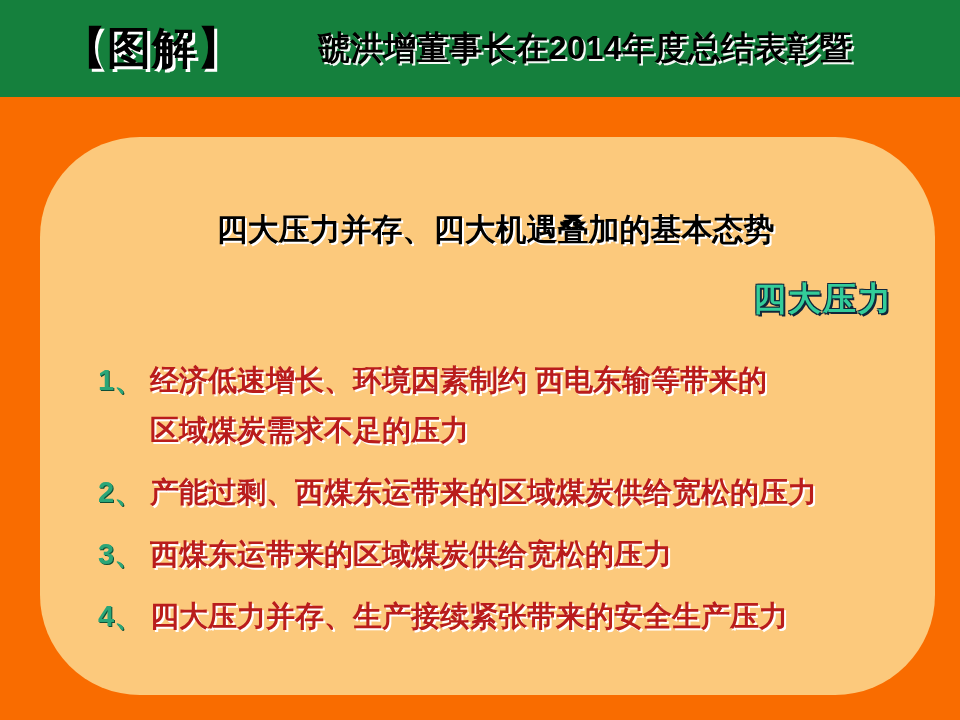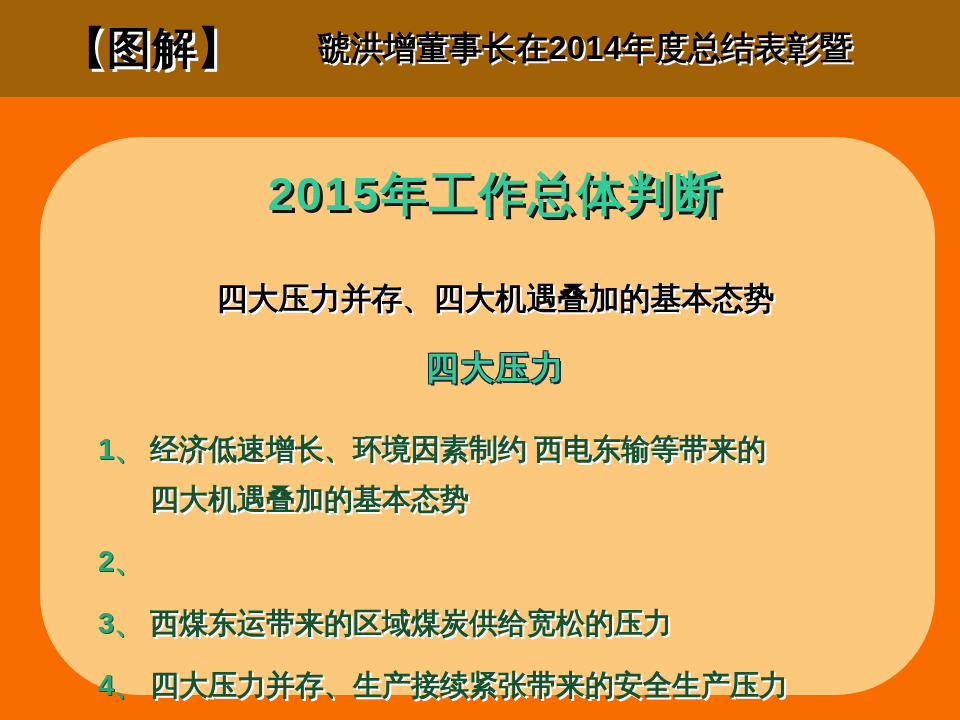--- a/index.html
+++ b/index.html
@@ -6,21 +6,21 @@
   html, body { width: 960px; height: 720px; overflow: hidden; }
   body {
     font-family: "Liberation Sans", "DejaVu Sans", sans-serif;
     font-weight: bold;
     background: #f96c00;
   }
 
   
   .banner {
     height: 97px;
-    background: #a16207;
+    background: #15803d;
     display: flex;
     align-items: center;
   }
   .banner-tag {
     flex-shrink: 0;
     margin-left: 62px;
     font-size: 44px;
     letter-spacing: 1px;
     color: #000;
     text-shadow: 3px 3px 0 #ffffff;
@@ -64,21 +64,21 @@
     margin-top: 6px;
   }
   .slide-subtitle {
     text-align: center;
     font-size: 31px;
     color: #000;
     text-shadow: 2px 2px 0 #ffffff;
     margin-top: 52px;
   }
   .section-heading {
-    text-align: center;
+    text-align: right;
     font-size: 33px;
     letter-spacing: 2px;
     color: #33cc99;
     text-shadow: 2px 2px 0 #10263a, -1px -1px 0 #10263a, 1px -1px 0 #10263a, -1px 1px 0 #10263a;
     margin-top: 26px;
   }
 
   .items { margin-top: 34px; }
   .item-row {
     display: flex;
@@ -86,57 +86,56 @@
     line-height: 1.72;
     margin-bottom: 12px;
   }
   .item-num {
     flex-shrink: 0;
     width: 52px;
     color: #2ba678;
     text-shadow: 1px 1px 0 #0e4f36;
   }
   .item-text {
-    color: #14532d;
+    color: #b91c1c;
     text-shadow: 2px 2px 0 #ffffff;
     white-space: nowrap;
-    font-family: Liberation Serif, serif;
   }
 </style>
 </head>
 <body>
 
 <div class="banner">
   <div class="banner-tag">【图解】</div>
   <div class="banner-title">
     <div>虢洪增董事长在2014年度总结表彰暨</div>
   </div>
 </div>
 
 <div class="page">
   <div class="card">
 
-    <div class="slide-title">2015年工作总体判断</div>
 
     <div class="slide-subtitle">四大压力并存、四大机遇叠加的基本态势</div>
 
     <div class="section-heading">四大压力</div>
 
     <div class="items">
 
       <div class="item-row">
         <span class="item-num">1、</span>
         <span class="item-text">
           <div>经济低速增长、环境因素制约 西电东输等带来的</div>
-          <div>四大机遇叠加的基本态势</div>
+          <div>区域煤炭需求不足的压力</div>
         </span>
       </div>
 
       <div class="item-row">
         <span class="item-num">2、</span>
+        <span class="item-text">产能过剩、西煤东运带来的区域煤炭供给宽松的压力</span>
       </div>
 
       <div class="item-row">
         <span class="item-num">3、</span>
         <span class="item-text">西煤东运带来的区域煤炭供给宽松的压力</span>
       </div>
 
       <div class="item-row">
         <span class="item-num">4、</span>
         <span class="item-text">四大压力并存、生产接续紧张带来的安全生产压力</span>

